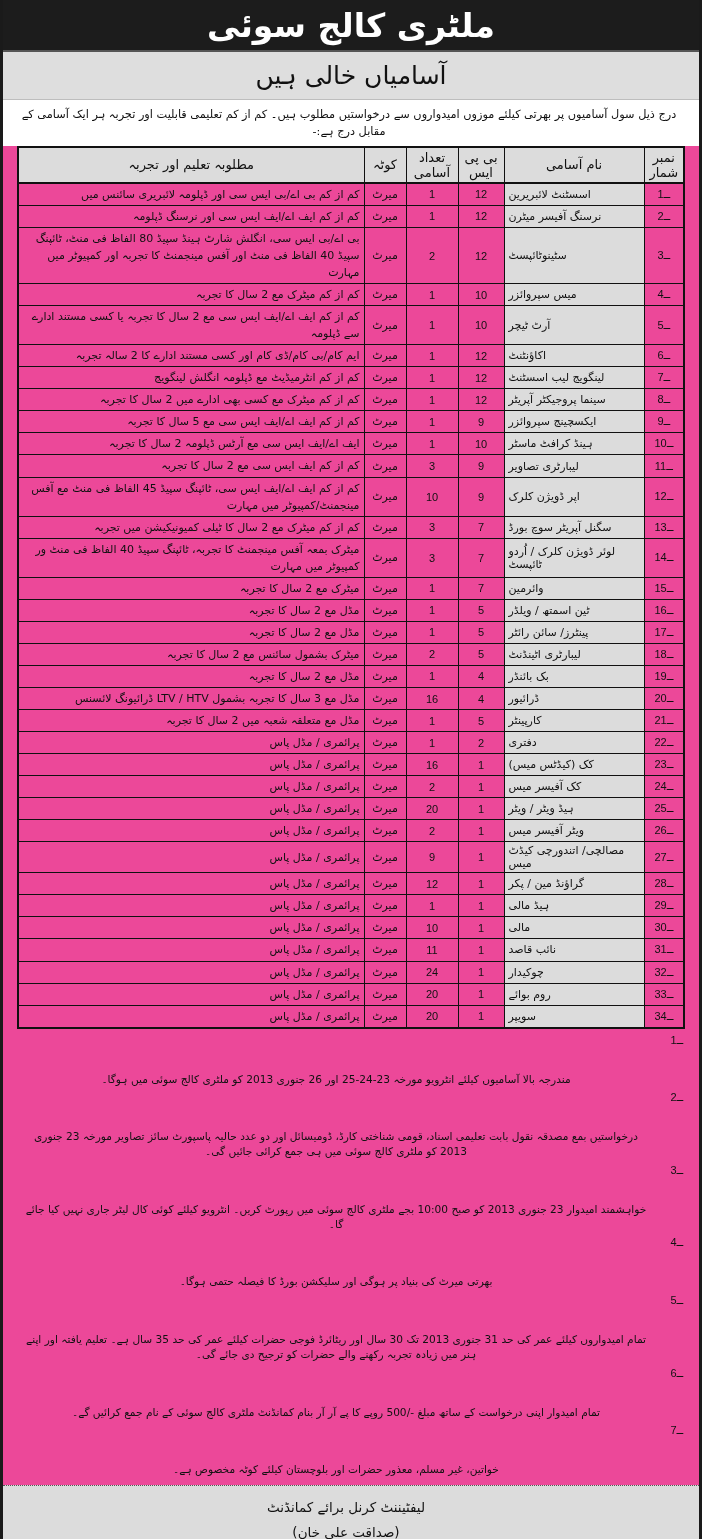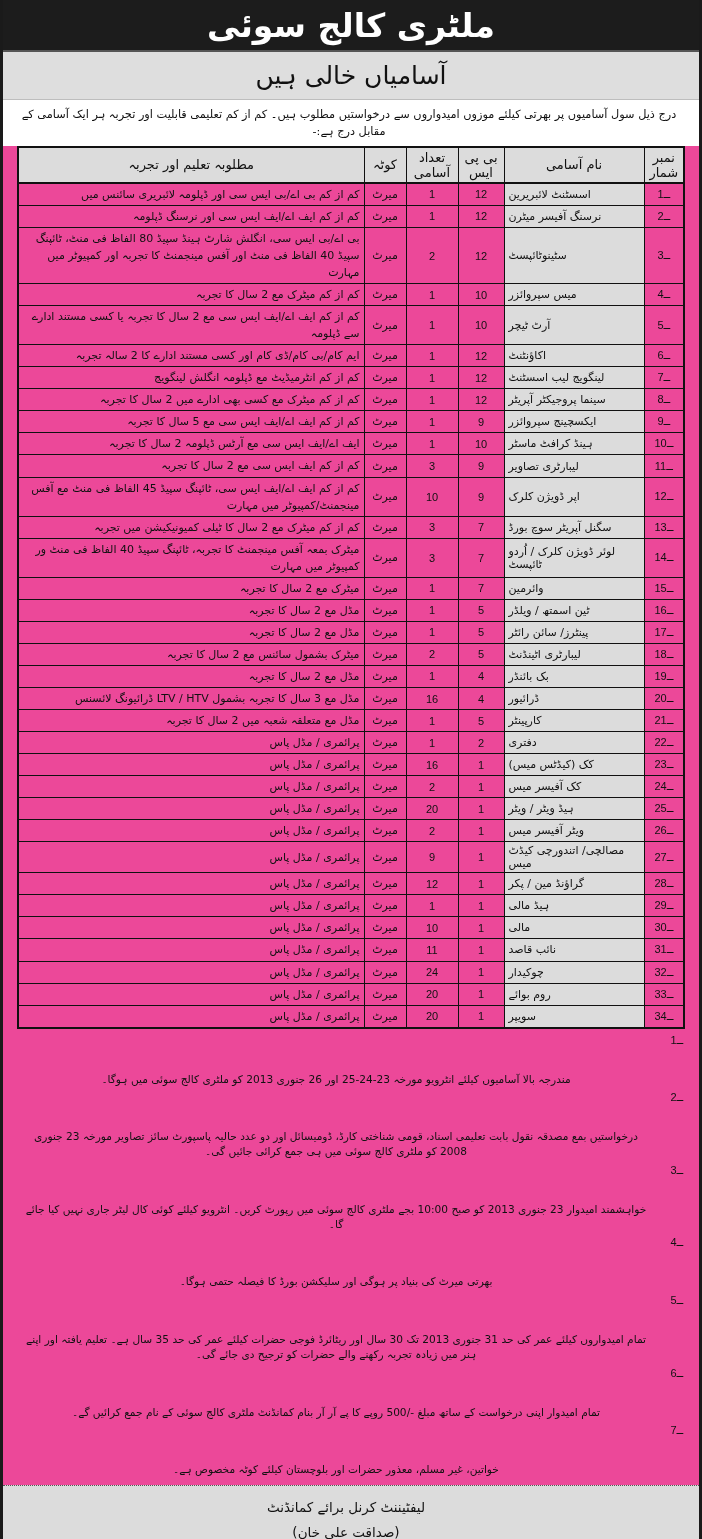--- a/index.html
+++ b/index.html
@@ -501,21 +501,21 @@
     </table>
   </div>
 
   <div class="notes" id="notes-list">
       <div class="note-row">
         <div class="note-num">1ـ</div>
         <div class="note-txt">مندرجہ بالا آسامیوں کیلئے انٹرویو مورخہ 23-24-25 اور 26 جنوری 2013 کو ملٹری کالج سوئی میں ہوگا۔</div>
       </div>
       <div class="note-row">
         <div class="note-num">2ـ</div>
-        <div class="note-txt">درخواستیں بمع مصدقہ نقول بابت تعلیمی اسناد، قومی شناختی کارڈ، ڈومیسائل اور دو عدد حالیہ پاسپورٹ سائز تصاویر مورخہ 23 جنوری 2008 کو ملٹری کالج سوئی میں ہی جمع کرائی جائیں گی۔</div>
+        <div class="note-txt">درخواستیں بمع مصدقہ نقول بابت تعلیمی اسناد، قومی شناختی کارڈ، ڈومیسائل اور دو عدد حالیہ پاسپورٹ سائز تصاویر مورخہ 23 جنوری 2013 کو ملٹری کالج سوئی میں ہی جمع کرائی جائیں گی۔</div>
       </div>
       <div class="note-row">
         <div class="note-num">3ـ</div>
         <div class="note-txt">خواہشمند امیدوار 23 جنوری 2013 کو صبح 10:00 بجے ملٹری کالج سوئی میں رپورٹ کریں۔ انٹرویو کیلئے کوئی کال لیٹر جاری نہیں کیا جائے گا۔</div>
       </div>
       <div class="note-row">
         <div class="note-num">4ـ</div>
         <div class="note-txt">بھرتی میرٹ کی بنیاد پر ہوگی اور سلیکشن بورڈ کا فیصلہ حتمی ہوگا۔</div>
       </div>
       <div class="note-row">

